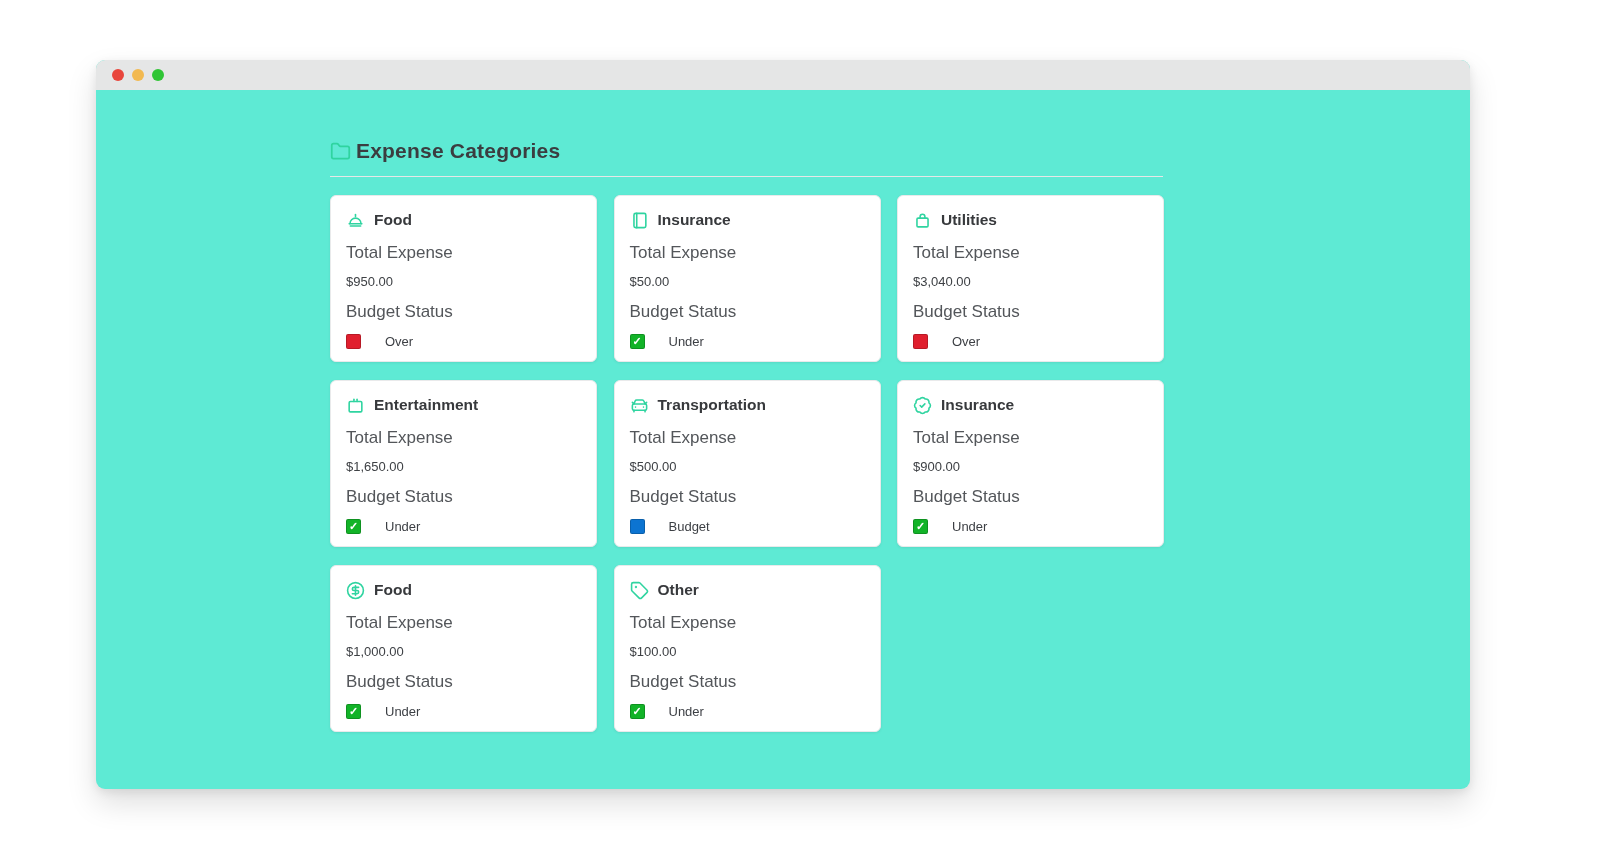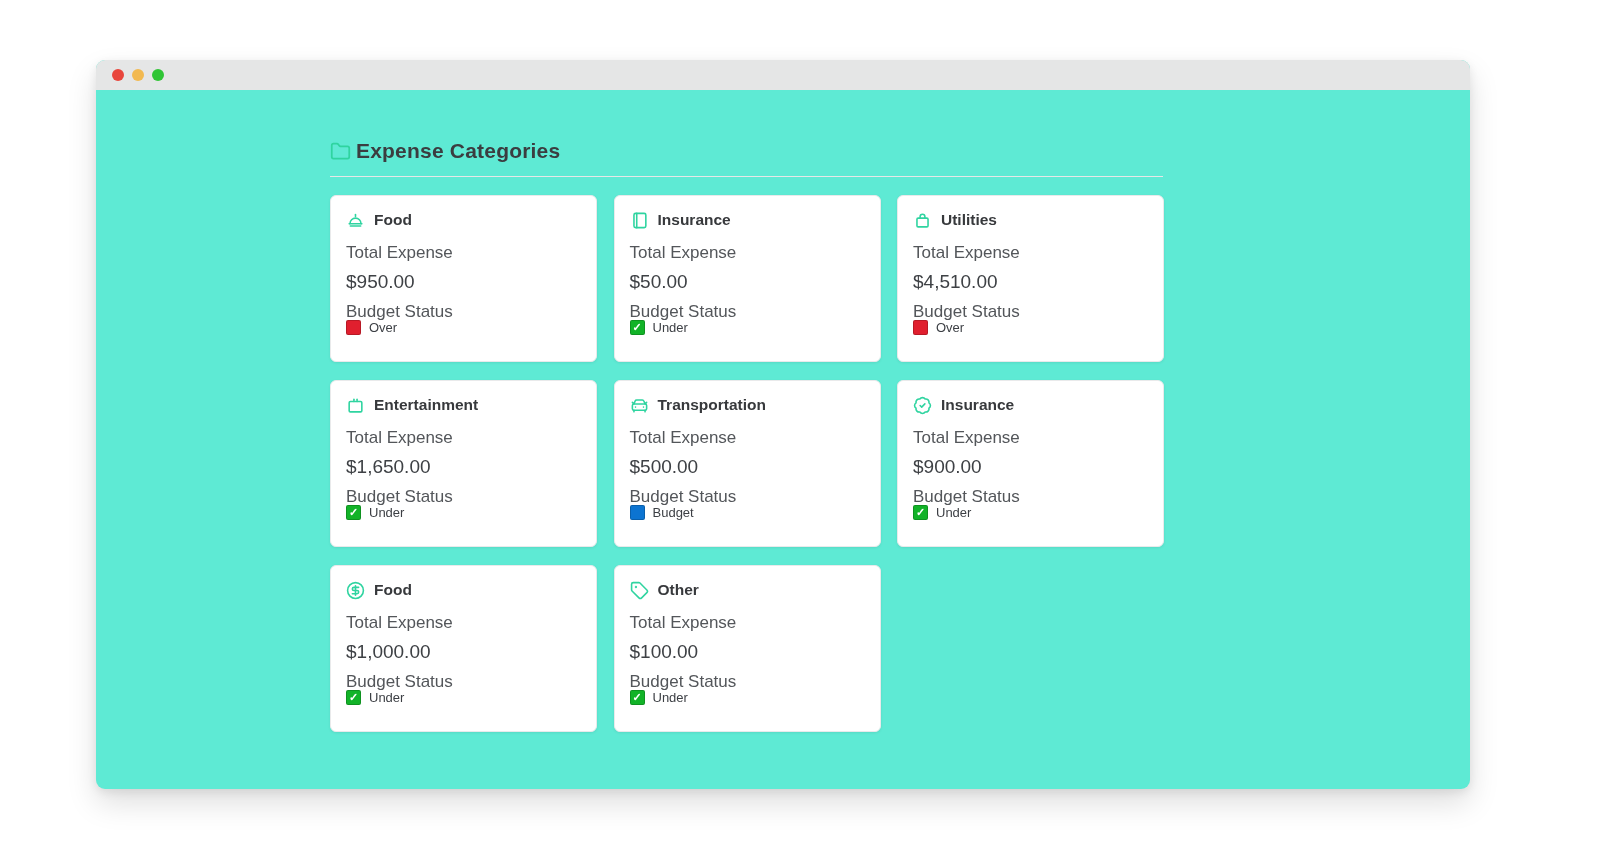--- a/index.html
+++ b/index.html
@@ -32,23 +32,23 @@
     height:167px; background:#fff;
     border:1px solid #e9eaeb; border-radius:6px;
     box-shadow:0 1px 3px rgba(0,0,0,.07);
     padding:13px 15px 16px 15px;
   }
   .card-head { display:flex; align-items:center; gap:9px; height:22px; }
   .card-icon { width:19px; height:19px; display:inline-block; flex:0 0 19px; }
   .card-name { font-size:15.5px; font-weight:600; color:#37393c; }
 
   .lbl { margin-top:14px; font-size:17px; line-height:16px; color:#53565a; }
-  .val { margin-top:13px; font-size:19px; line-height:16px; color:#3e4145; }
-
-  .status { display:flex; gap:8px; }
+  .val { margin-top:13px; font-size:13px; line-height:16px; color:#3e4145; }
+
+  .status { margin-top:14px; display:flex; gap:24px; }
   .badge {
     width:15px; height:15px; border-radius:2px;
     display:flex; align-items:center; justify-content:center;
   }
   .badge.over   { background:var(--c-over);   border:1px solid rgba(0,0,0,.18); }
   .badge.under  { background:var(--c-under);  border:1px solid rgba(0,0,0,.18); }
   .badge.budget { background:var(--c-budget); border:1px solid rgba(0,0,0,.18); }
   .badge.under::after { content:"✓"; color:#fff; font-size:11px; font-weight:700; line-height:1; }
   .status-text { font-size:13px; color:#3c3f44; }
 
@@ -124,21 +124,21 @@
     <div class="card-head">
       <span class="card-icon">
               <svg viewBox="0 0 24 24">
                 <rect x="5" y="9" width="14" height="11" rx="1.5"></rect>
                 <path d="M9 9V7a3 3 0 0 1 6 0v2"></path>
               </svg>
             </span>
       <span class="card-name">Utilities</span>
     </div>
     <div class="lbl lbl-total">Total Expense</div>
-    <div class="val val-total">$4,510.00</div>
+    <div class="val val-total">$3,040.00</div>
     <div class="lbl lbl-status">Budget Status</div>
     <div class="status">
       <span class="badge over"></span>
       <span class="status-text">Over</span>
     </div>
   </div>
 
   <div class="card">
     <div class="card-head">
       <span class="card-icon">

